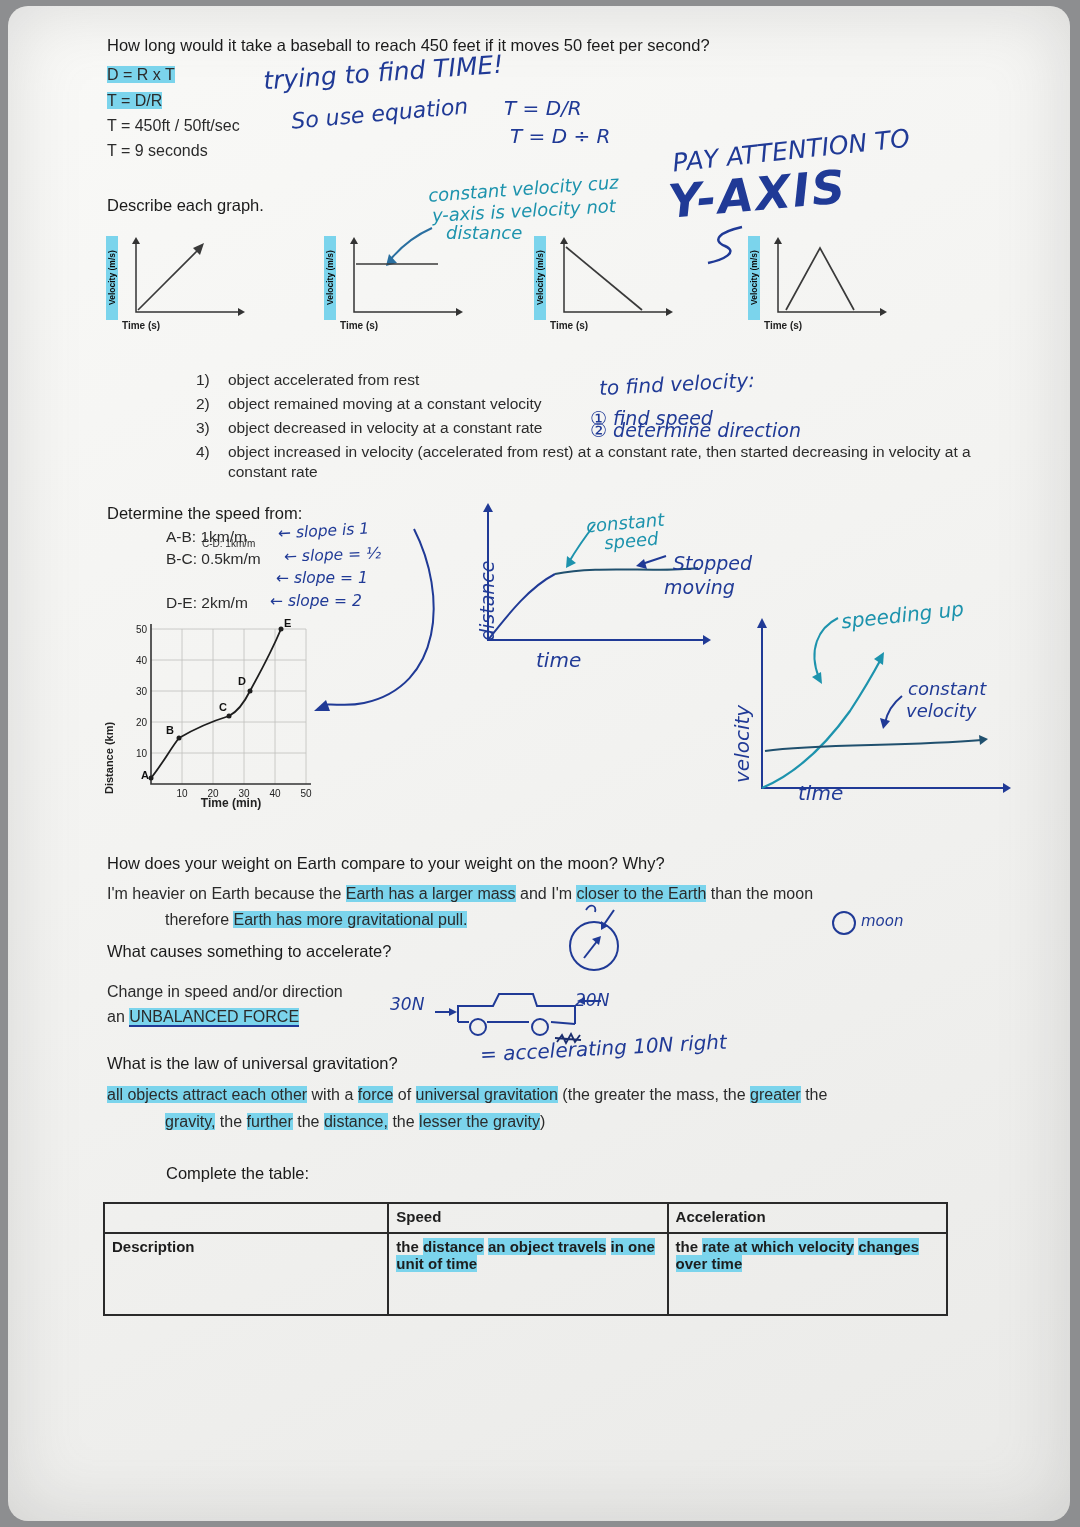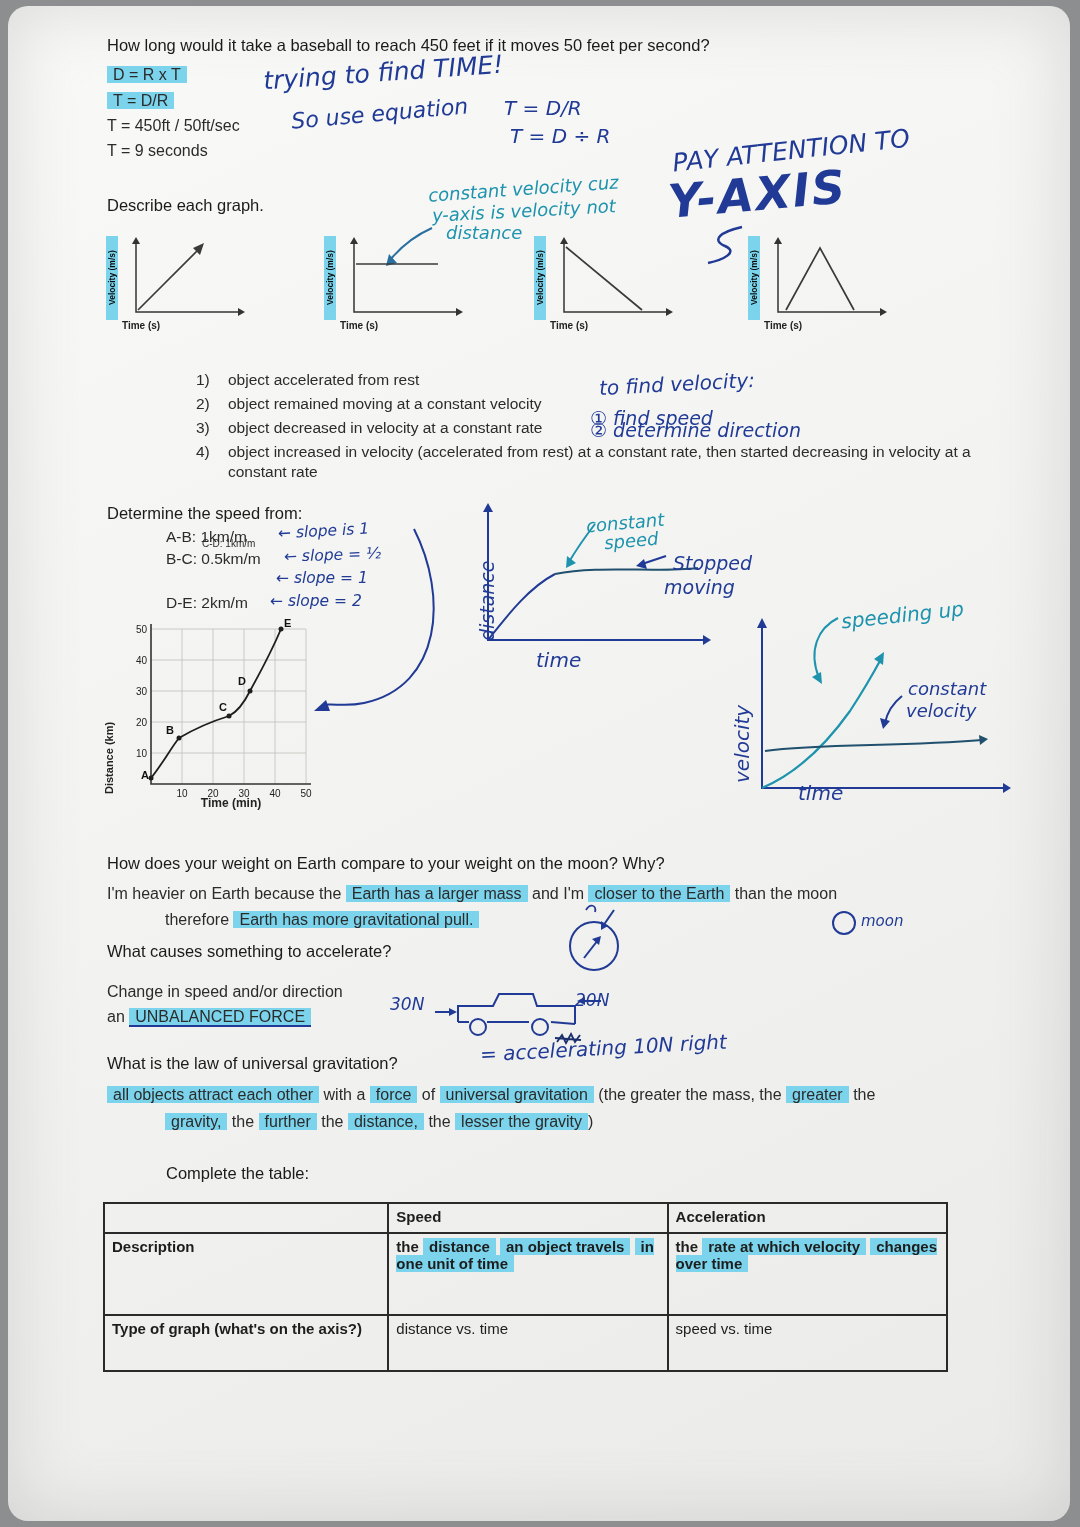--- a/index.html
+++ b/index.html
@@ -4,21 +4,21 @@
 <style>
   * { margin:0; padding:0; box-sizing:border-box; }
   html,body { width:1080px; height:1527px; }
   body { background:#8d8e90; font-family:"Liberation Sans", sans-serif; position:relative; overflow:hidden; }
   .paper { position:absolute; left:8px; top:6px; right:10px; bottom:6px;
            background:linear-gradient(155deg,#f9f9f7 0%,#f3f3f1 45%,#eaeae8 100%);
            border-radius:20px; box-shadow: inset 0 0 70px rgba(110,110,108,.22); }
   .abs { position:absolute; }
   .q  { font-weight:normal; font-size:16.5px; color:#1b1b1b; }
   .t  { font-size:16px; color:#2b2b2b; }
-  .hl { background:#7bd4ec; padding:0 6px; }
+  .hl { background:#7bd4ec; padding:0 0; }
   .hw { font-family:"DejaVu Sans", sans-serif; font-style:italic; color:#203a96; white-space:nowrap; }
   .teal { color:#1d93ad; }
   .vtext { writing-mode:vertical-rl; transform:rotate(180deg); }
   .hang { padding-left:58px; text-indent:-58px; }
   .ans { font-size:16px; color:#2b2b2b; line-height:26px; }
 
   .mini { position:absolute; width:152px; height:118px; }
   .mini .ylab { position:absolute; left:2px; top:2px; height:84px; writing-mode:vertical-rl;
                 transform:rotate(180deg); font-size:8.5px; font-weight:bold; color:#0c0c0c;
                 background:#7bd4ec; padding:1px; text-align:center; }
@@ -288,21 +288,16 @@
         <tr style="height:30px;">
       <td></td>
       <td class="b">Speed</td>
       <td class="b">Acceleration</td>
     </tr>
     <tr style="height:82px;">
       <td class="b">Description</td>
       <td class="b"><span>the </span><span class="hl">distance</span> <span class="hl">an object travels</span> <span class="hl">in one unit of time</span></td>
       <td class="b"><span>the </span><span class="hl">rate at which velocity</span> <span class="hl">changes over time</span></td>
     </tr>
-    <tr style="height:56px;">
-      <td class="b">Type of graph (what's on the axis?)</td>
-      <td>distance vs. time</td>
-      <td>speed vs. time</td>
-    </tr>
   </tbody>
     </table>
 
 </div>
 
 </body></html>

